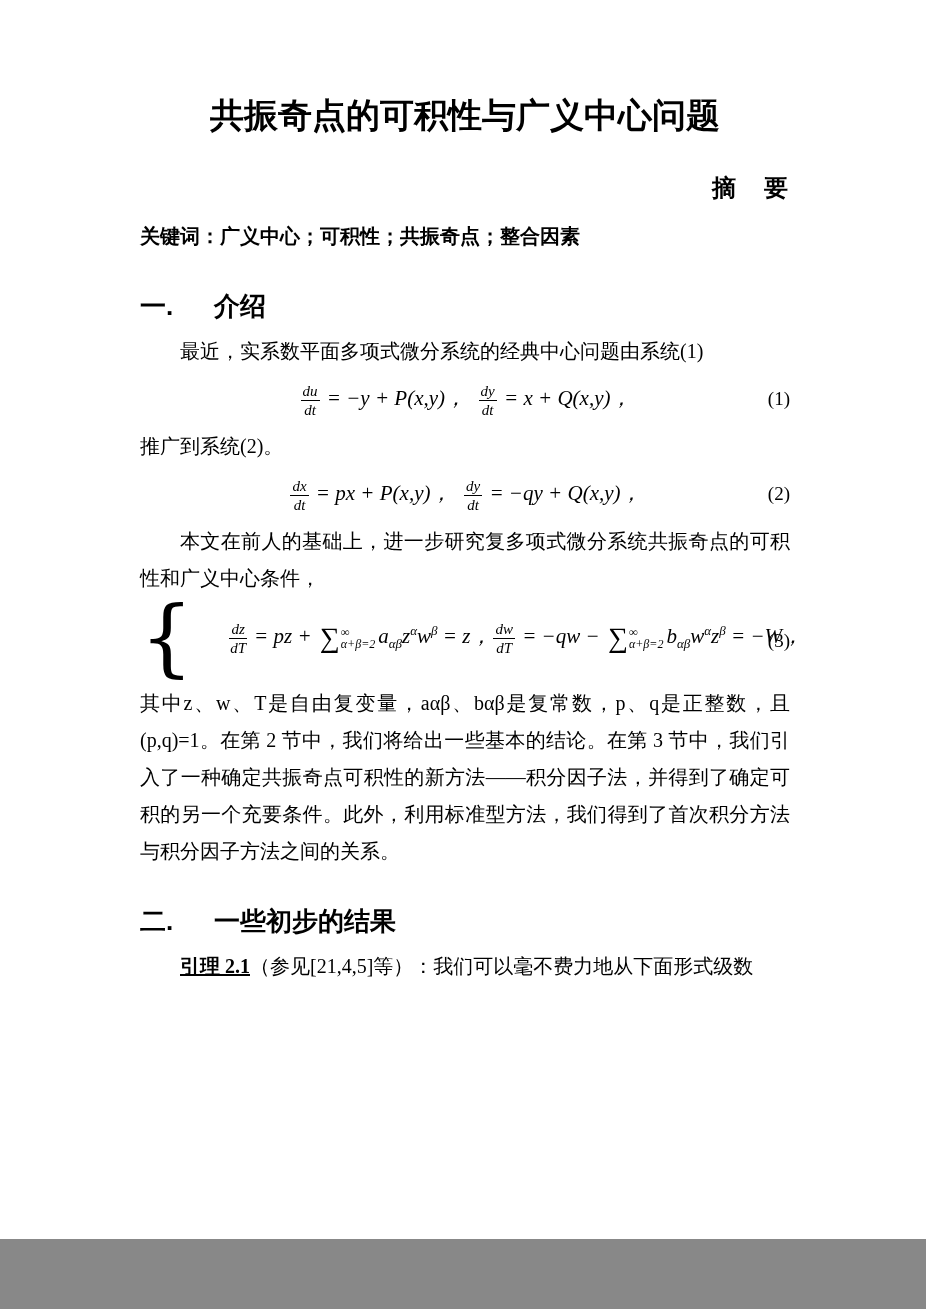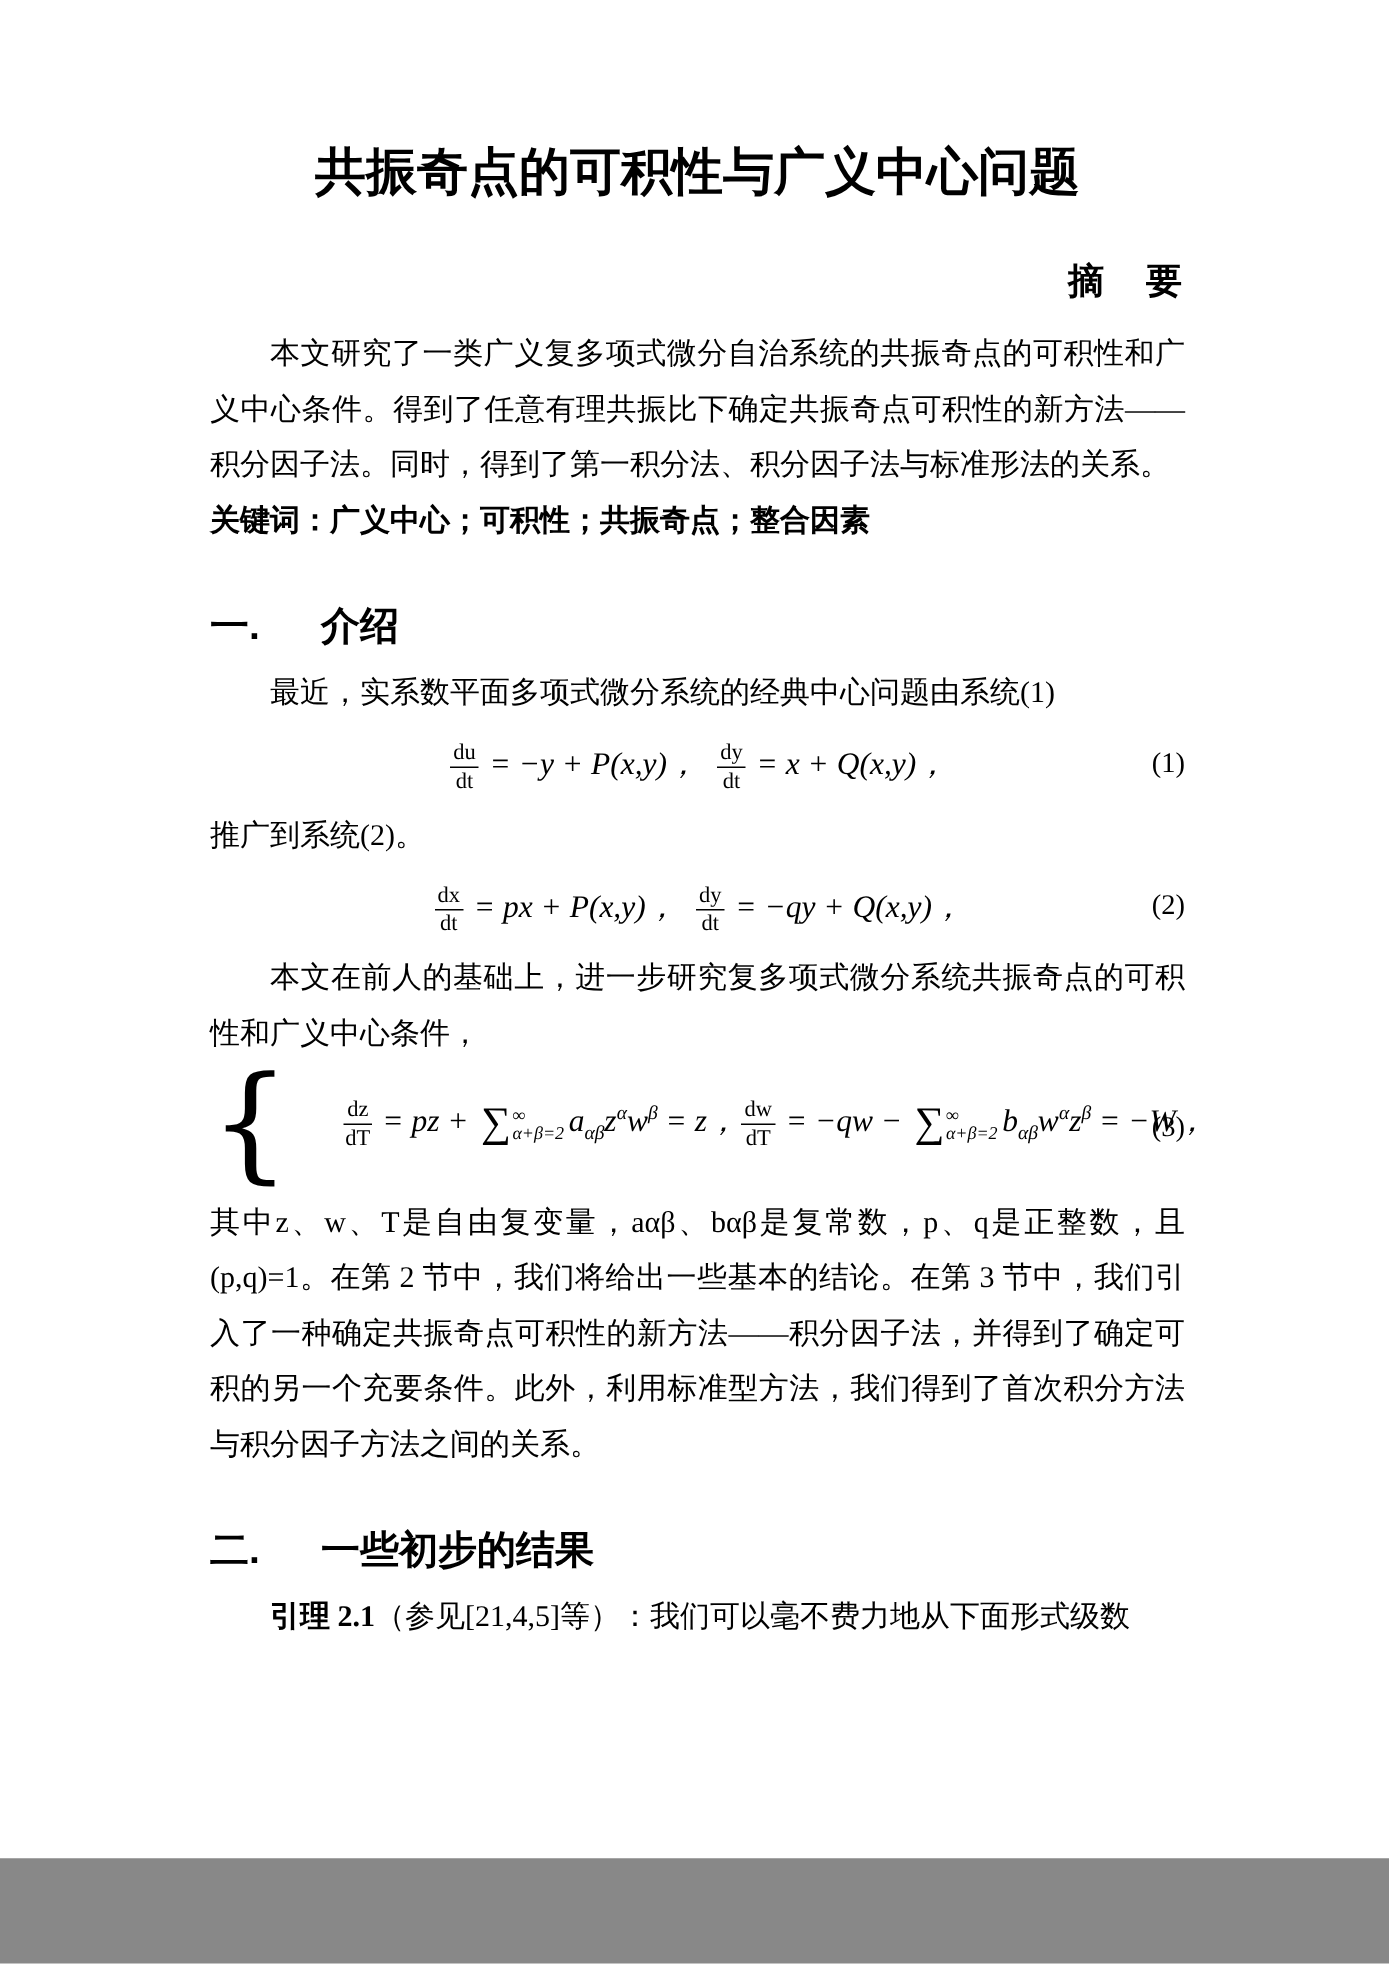--- a/index.html
+++ b/index.html
@@ -49,43 +49,42 @@
   }
   .brace.big{font-size:84px;}
   .sys .lines{display:flex;}
   .sys .mline{font-size:21px;line-height:40px;white-space:nowrap;}
   .sys .mline.ind{padding-left:30px;}
   
   .mit,.mv{font-style:italic;}
   .mv sub,.mv sup{font-size:13px;font-style:italic;}
   .mfrac{
     display:inline-flex;flex-direction:column;align-items:center;
-    vertical-align:middle;font-size:15px;line-height:16px;
+    vertical-align:middle;font-style:italic;font-size:15px;line-height:16px;
     margin:0 2px;
   }
   .mfrac .fn{border-bottom:1.4px solid #000;padding:0 2px 1px 2px;}
   .mfrac .fd{padding-top:1px;}
   .msum{display:inline-flex;align-items:center;margin:0 3px;vertical-align:middle;}
   .msum .sig{font-style:normal;font-size:28px;line-height:28px;}
   .msum .lims{
     display:inline-flex;flex-direction:column;align-items:flex-start;
     font-size:12px;line-height:12px;font-style:italic;margin-left:1px;
   }
-  .lemma-label{font-weight:bold;}
+  .lemma-label{font-weight:bold;text-decoration:underline;}
 </style>
 </head>
 <body>
 
 <div class="page">
 
   <h1 class="doc-title">共振奇点的可积性与广义中心问题</h1>
 
   <div class="abs-heading">摘　要</div>
 
-  <p class="indent">本文研究了一类广义复多项式微分自治系统的共振奇点的可积性和广义中心条件。得到了任意有理共振比下确定共振奇点可积性的新方法——积分因子法。同时，得到了第一积分法、积分因子法与标准形法的关系。</p>
   <p class="keywords">关键词：广义中心；可积性；共振奇点；整合因素</p>
 
   <div class="sec-heading">
     <span class="sec-num">一.</span>
     <span>介绍</span>
   </div>
 
   <p class="indent">最近，实系数平面多项式微分系统的经典中心问题由系统(1)</p>
 
   <div class="eq-row">

